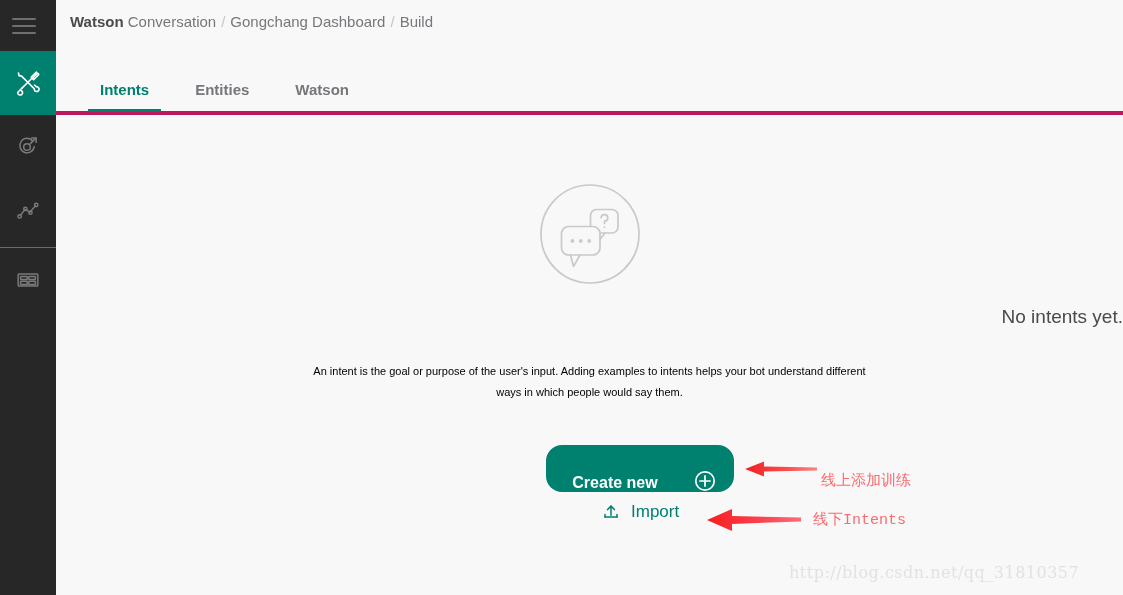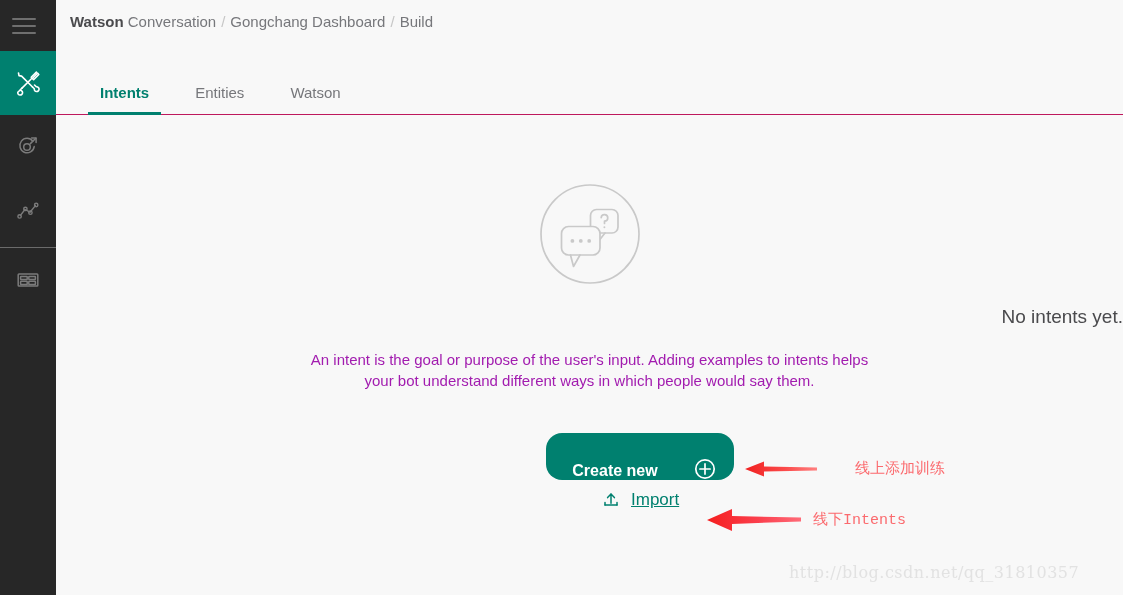--- a/index.html
+++ b/index.html
@@ -99,21 +99,21 @@
     color: #76777b;
     text-decoration: none;
   }
 
   
   .tabbar {
     position: absolute;
     left: 56px; top: 51px;
     width: 1067px;
     height: 64px;
-    border-bottom: 1px solid #be185d;
+    border-bottom: 4px solid #be185d;
     background: #f8f8f8;
   }
   .tabs {
     position: absolute;
     left: 32px;
     bottom: 0;
     display: flex;
     align-items: flex-end;
     gap: 0;
   }
@@ -121,20 +121,21 @@
     position: relative;
     padding: 0 12px 12px 12px;
     margin-right: 22px;
     font-size: 15px;
     line-height: 18px;
     color: #76777b;
     cursor: pointer;
     background: transparent;
     border: none;
     font-family: "Liberation Sans", sans-serif;
+    font-weight: bold;
   }
   .tab.active {
     color: #00806f;
     font-weight: bold;
   }
   .tab.active::after {
     content: "";
     position: absolute;
     left: 0; right: 0;
     bottom: -1px;
@@ -168,25 +169,25 @@
   .empty-title {
     margin-top: 20px;
     font-size: 19px;
     line-height: 24px;
     color: #4a4a4d;
     font-weight: normal;
     text-align: right;
   }
 
   .empty-desc {
-    margin: 20px auto 0;
+    margin: 32px auto 0;
     width: 560px;
-    font-size: 15px;
+    font-size: 11px;
     line-height: 21px;
-    color: #a21caf;
+    color: #000000;
   }
 
   
   .actions {
     position: relative;
     margin-top: 42px;
     height: 120px;
   }
 
   .btn-create {
@@ -223,21 +224,20 @@
     display: flex;
     align-items: center;
     gap: 11px;
     background: transparent;
     border: none;
     color: #00806f;
     font-size: 17px;
     font-family: "Liberation Sans", sans-serif;
     cursor: pointer;
     padding: 4px 6px;
-    text-decoration: underline;
   }
   .btn-import svg { display: block; }
 
   
   .anno { position: absolute; }
 
   .anno-arrow-1 {
     left: 744px;
     top: 458px;
     width: 74px;
@@ -251,21 +251,21 @@
   }
 
   .anno-text {
     position: absolute;
     color: #fb6a6e;
     font-size: 15px;
     line-height: 20px;
     white-space: nowrap;
     font-family: "Liberation Sans", sans-serif;
   }
-  .anno-text-1 { left: 821px; top: 458px; margin-left: 34px; }
+  .anno-text-1 { left: 821px; top: 470px; }
   .anno-text-2 { left: 813px; top: 511px; font-family: Liberation Mono, monospace; }
 
   
   .watermark {
     position: absolute;
     left: 789px;
     top: 563px;
     font-family: "DejaVu Serif", "Liberation Serif", serif;
     font-size: 16px;
     letter-spacing: 0.5px;

